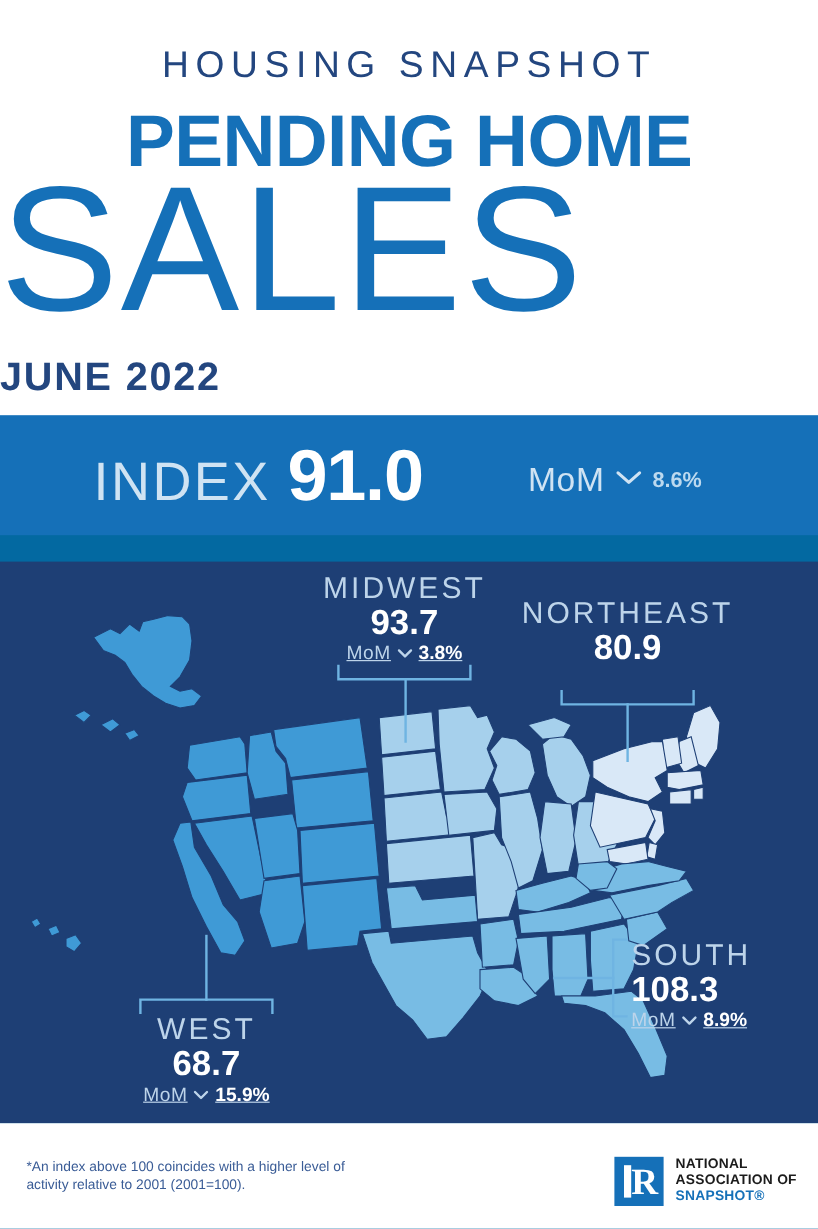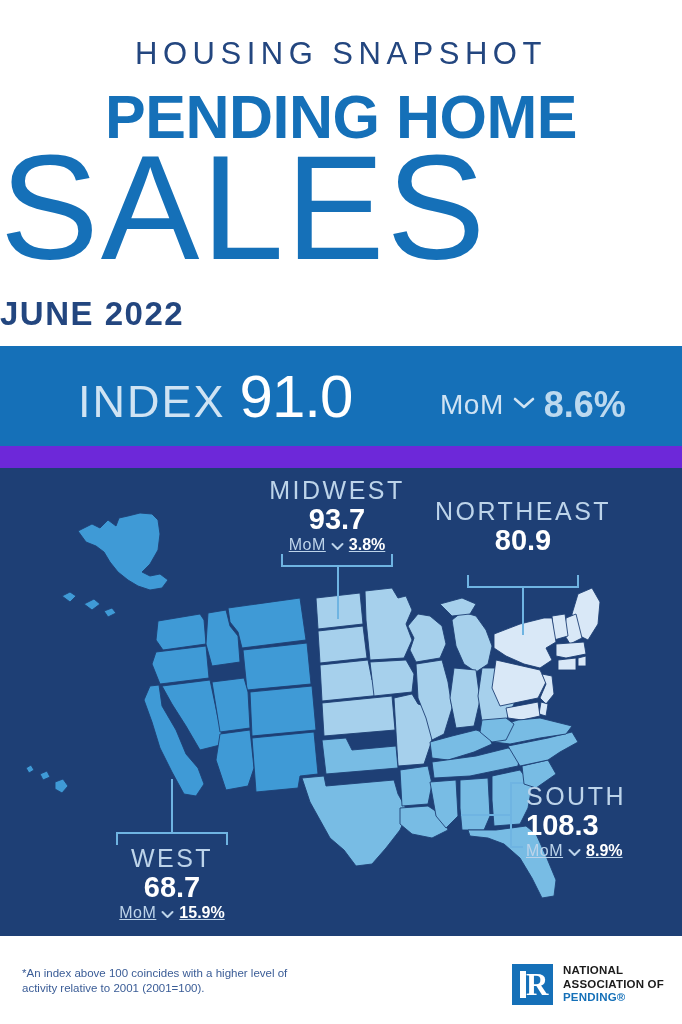--- a/index.html
+++ b/index.html
@@ -3,21 +3,21 @@
 <meta charset="utf-8">
 <style>
   html,body{margin:0;padding:0;}
   body{
     width:682px;height:1024px;
     background:#ffffff;
     font-family:"Liberation Sans", sans-serif;
     overflow:hidden;
     position:relative;
   }
-  #poster{position:relative;width:682px;height:1024px;background:#6d28d9;overflow:hidden;}
+  #poster{position:relative;width:682px;height:1024px;background:#0369a1;overflow:hidden;}
 
   
   .header{position:absolute;left:0;top:0;width:682px;height:365px;background:#ffffff;}
   .kicker{
     position:absolute;left:0;top:36px;width:682px;text-align:center;
     font-size:31px;letter-spacing:5.5px;color:#23467f;font-weight:400;
   }
   .line1{
     position:absolute;left:0;top:82px;width:682px;text-align:center;
     font-size:61px;font-weight:bold;color:#1570b8;letter-spacing:-0.5px;
@@ -29,25 +29,25 @@
   }
   .datebar{
     position:absolute;left:0;top:295px;width:682px;text-align:left;
     font-size:33px;font-weight:bold;color:#23467f;letter-spacing:1.5px;
   }
 
   
   .indexband{position:absolute;left:0;top:346px;width:682px;height:100px;background:#1570b8;}
   .idx-left{position:absolute;left:78px;top:16px;display:flex;align-items:baseline;}
   .idx-word{font-size:45px;font-weight:300;color:#cfe3f3;letter-spacing:2px;}
-  .idx-val{font-size:60px;font-weight:normal;color:#ffffff;margin-left:14px;letter-spacing:-1px;text-align:center;}
+  .idx-val{font-size:60px;font-weight:bold;color:#ffffff;margin-left:14px;letter-spacing:-1px;text-align:center;}
   .idx-right{position:absolute;left:440px;top:38px;display:flex;align-items:center;}
   .mom-word{font-size:28px;font-weight:300;color:#cfe3f3;letter-spacing:0.5px;}
   .chev{display:inline-block;margin:0 9px;}
-  .mom-val{font-size:36px;font-weight:bold;color:#bcd9ef;}
+  .mom-val{font-size:18px;font-weight:bold;color:#bcd9ef;}
 
   
   .mapstage{position:absolute;left:0;top:468px;width:682px;height:468px;background:#1e3f75;overflow:hidden;}
   .mapsvg{position:absolute;left:0;top:0;}
 
   
   .callout{position:absolute;text-align:center;}
   .c-name{font-size:25px;font-weight:300;color:#bdd4ea;letter-spacing:2.5px;line-height:28px;white-space:nowrap;}
   .c-val{font-size:29px;font-weight:bold;color:#ffffff;line-height:31px;letter-spacing:0px;}
   .c-mom{font-size:16px;color:#bdd4ea;line-height:20px;white-space:nowrap;font-weight:300;text-decoration:underline;}
@@ -302,18 +302,18 @@
     <div class="disclaimer">*An index above 100 coincides with a higher level of activity relative to 2001 (2001=100).</div>
 
     <div class="logo">
       <div class="logo-mark">
         <span class="bar"></span>
         <span class="rr">R</span>
       </div>
       <div class="logo-text">
         <div class="lt1">NATIONAL</div>
         <div class="lt2">ASSOCIATION OF</div>
-        <div class="lt3">PENDING®</div>
+        <div class="lt3">SNAPSHOT®</div>
       </div>
     </div>
   </div>
 
 </div>
 
 </body></html>

